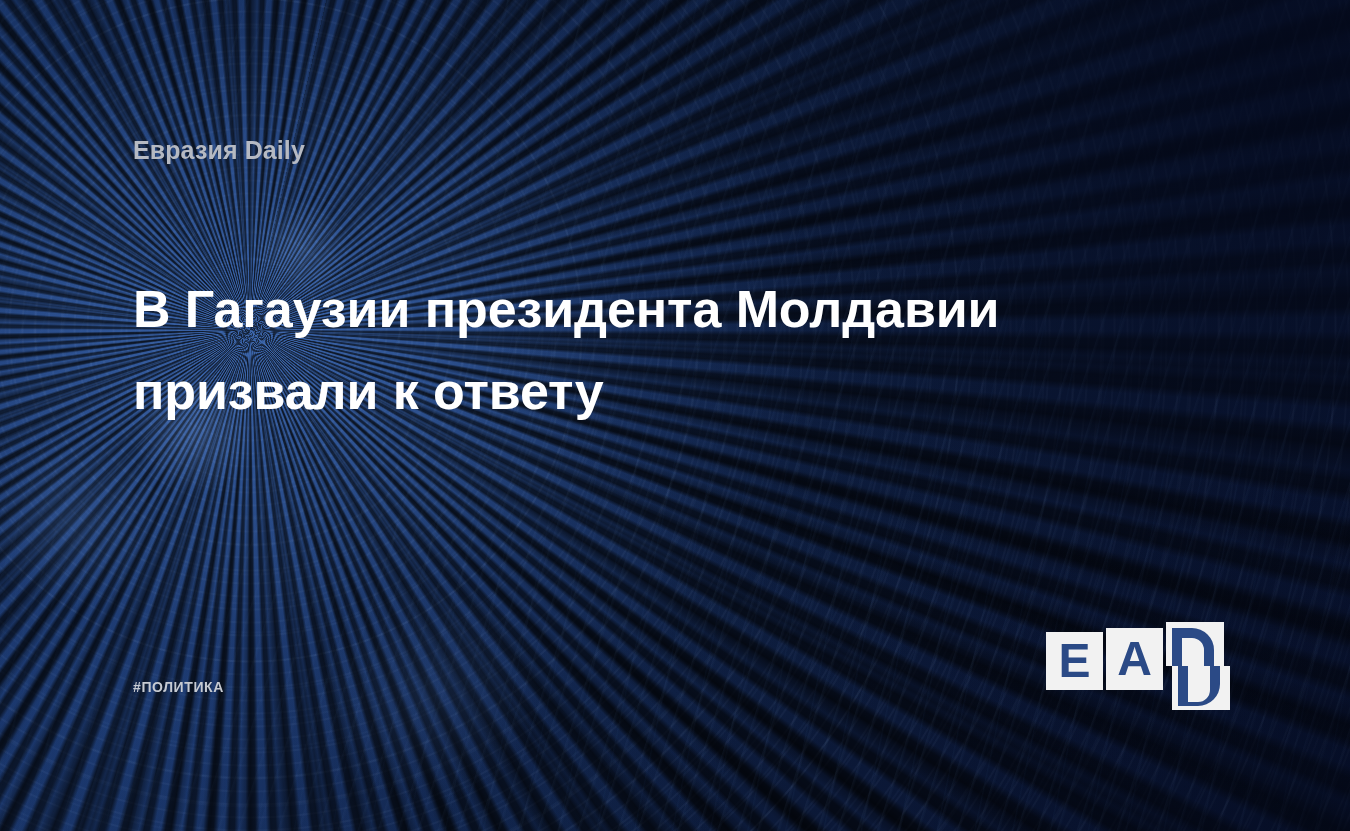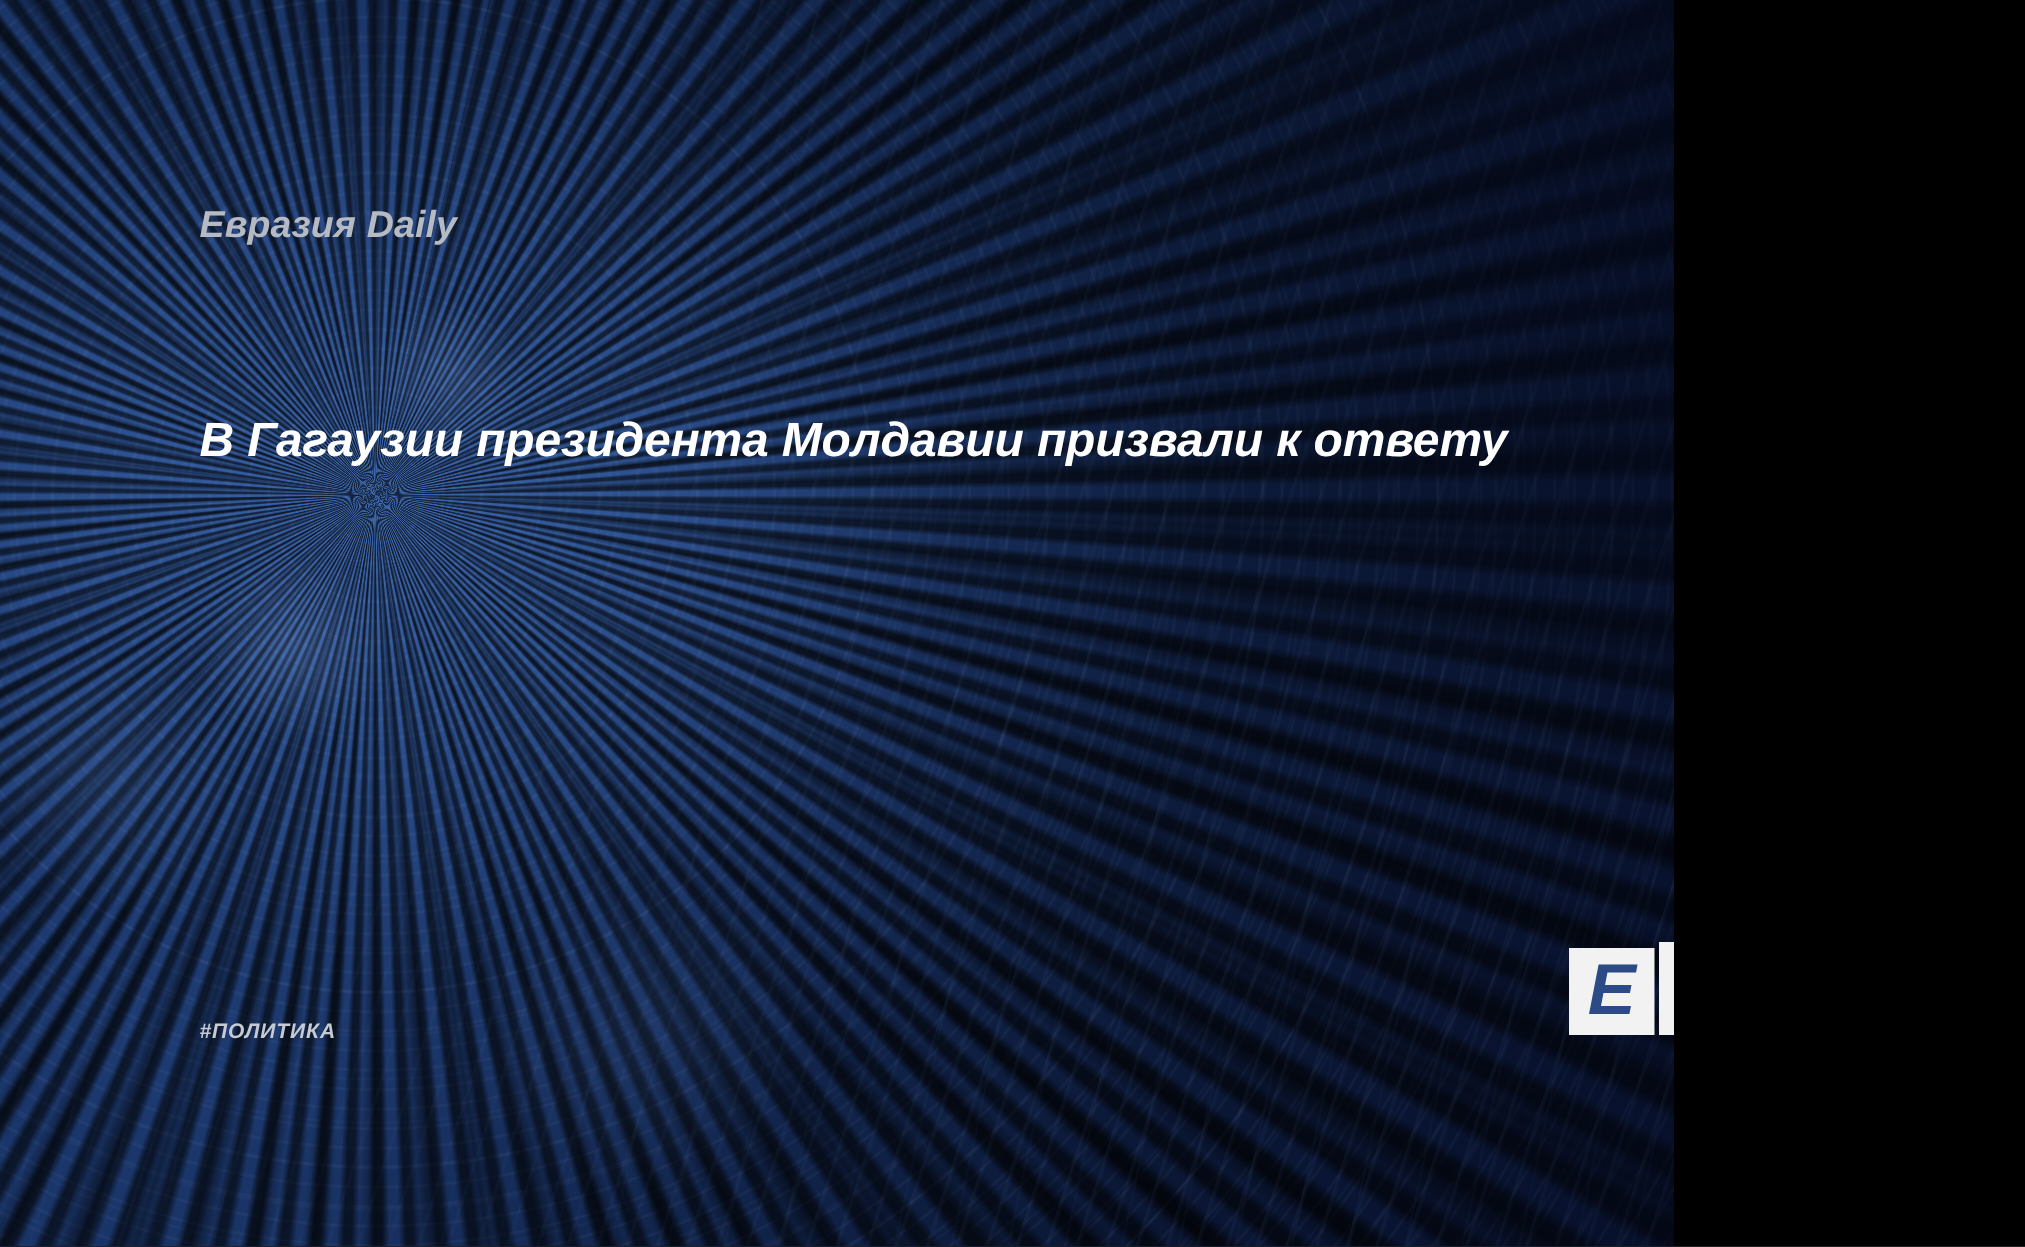--- a/index.html
+++ b/index.html
@@ -3,26 +3,25 @@
 <meta charset="utf-8">
 <title>EADaily article card</title>
 <style>
   html, body {
     margin: 0;
     padding: 0;
     background: #000;
   }
   #card {
     position: relative;
-    width: 1116px;
+    width: 1350px;
     height: 831px;
     overflow: hidden;
     font-family: "Liberation Sans", "DejaVu Sans", sans-serif;
     background-color: #0a1738;
-    font-style: italic;
   }
 
   
   .bg-layer {
     position: absolute;
     inset: 0;
     pointer-events: none;
   }
   
   #bg-base {
@@ -137,21 +136,21 @@
     color: #b6bac3;
     white-space: nowrap;
   }
 
   #headline {
     position: absolute;
     left: 133px;
     top: 268px;
     width: 940px;
     margin: 0;
-    font-size: 32px;
+    font-size: 52px;
     font-weight: bold;
     line-height: 1.58;
     letter-spacing: -0.1px;
     color: #ffffff;
     white-space: pre-line;
   }
 
   #tag {
     position: absolute;
     left: 133px;

